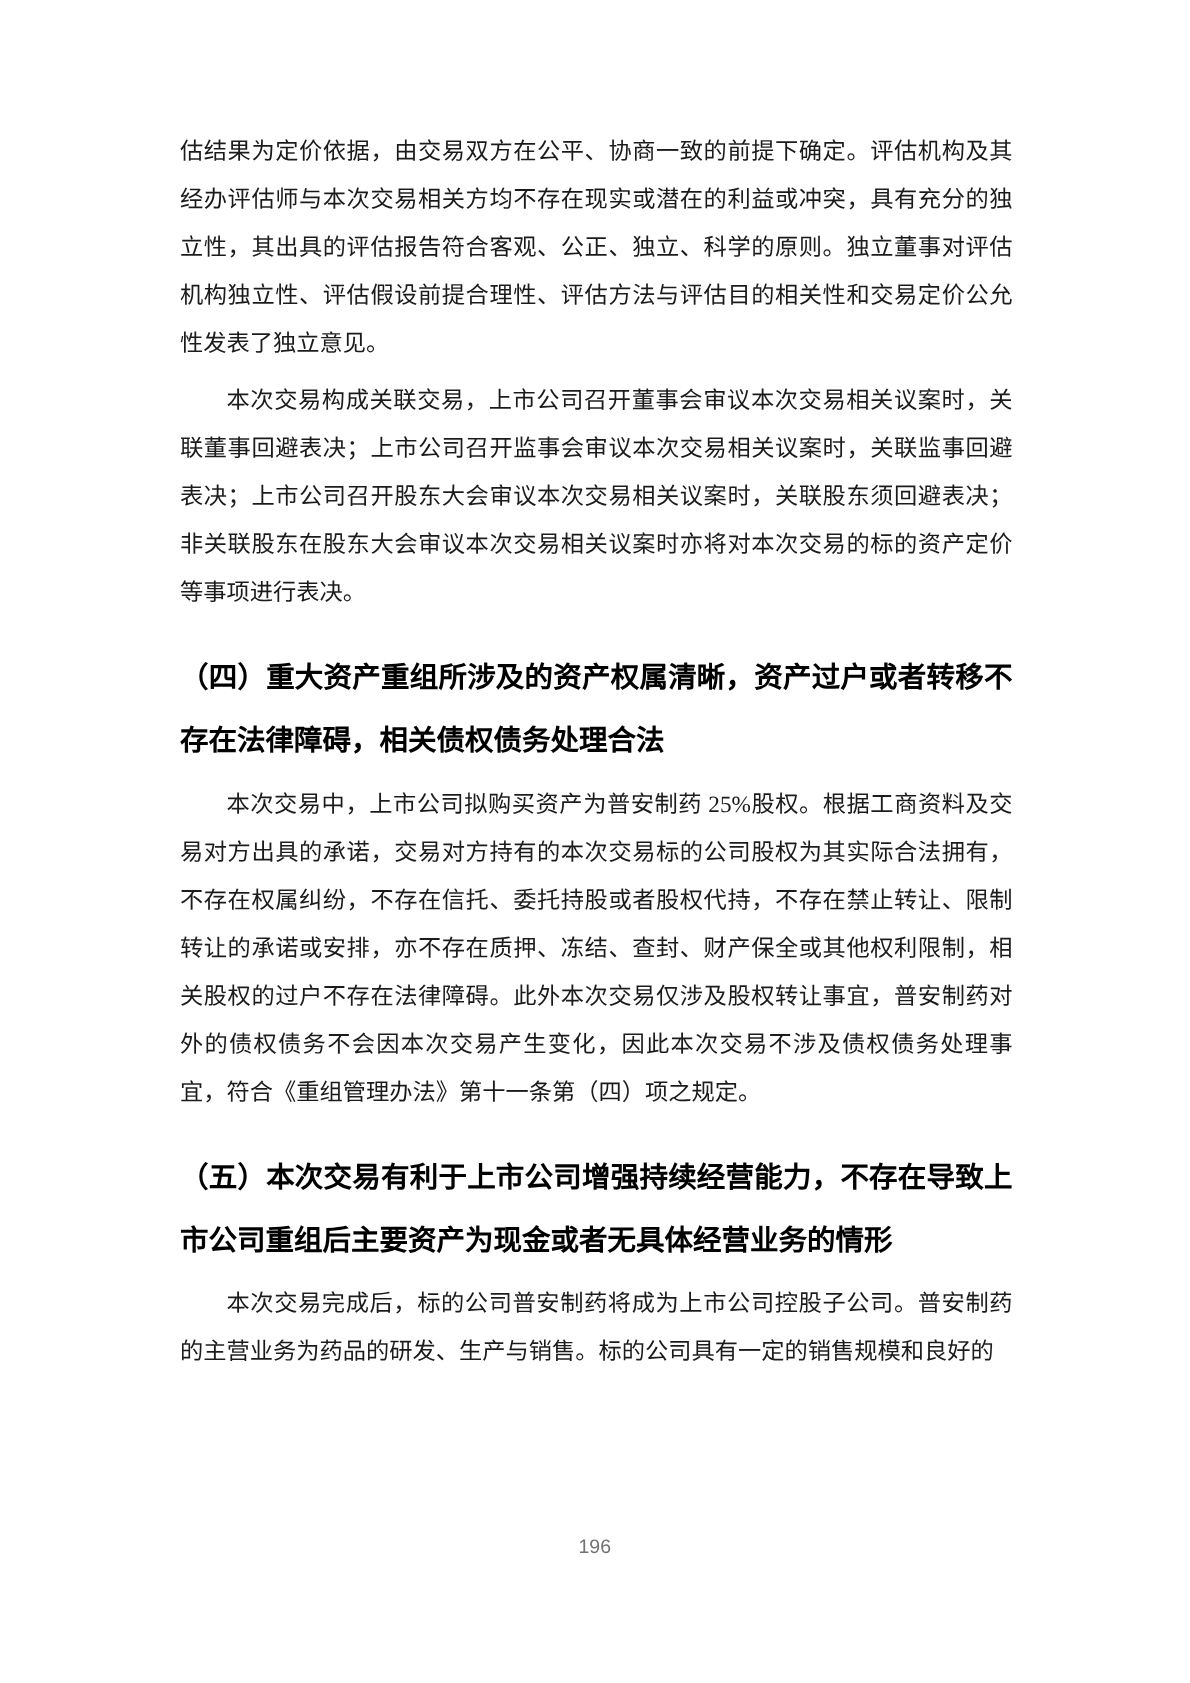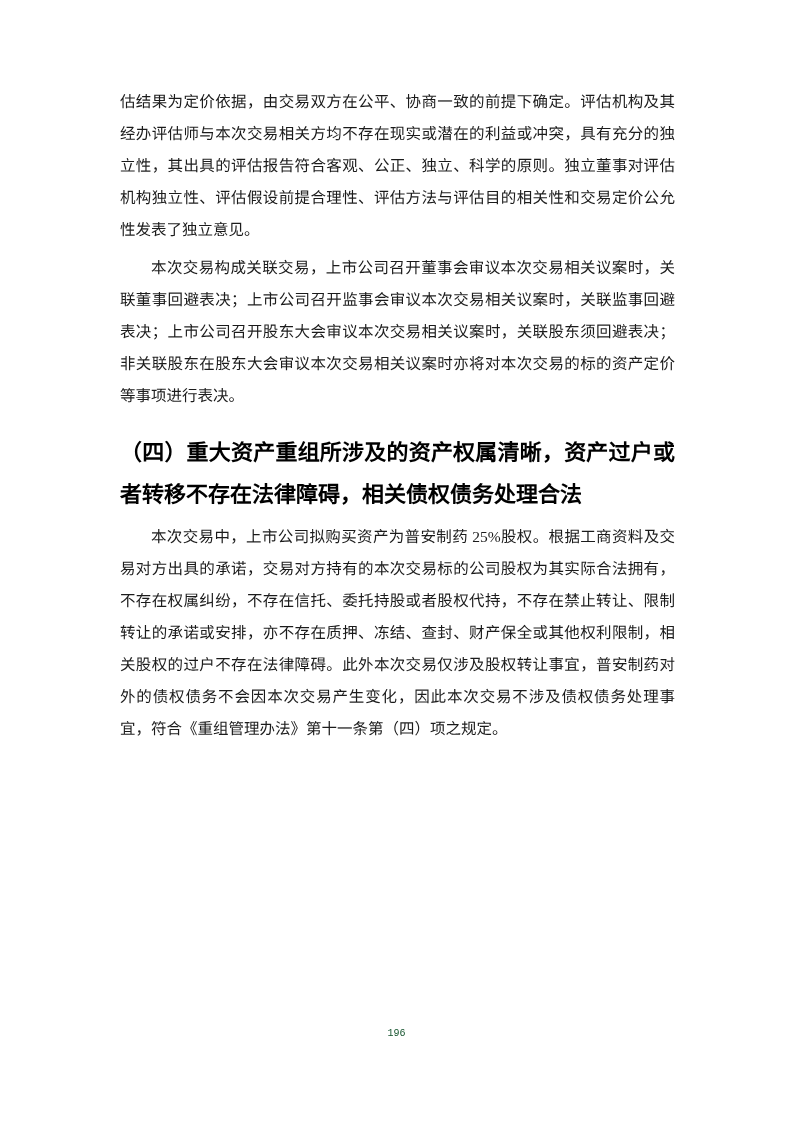--- a/index.html
+++ b/index.html
@@ -27,53 +27,55 @@
     text-justify: inter-ideograph;
     margin: 0 0 6px 0;
     color: #1b1b1b;
   }
   .body-para.indent {
     text-indent: 2em;
   }
   .section-heading {
     font-family: "Liberation Sans", "DejaVu Sans", sans-serif;
     font-weight: bold;
-    font-size: 22px;
+    font-size: 19px;
     line-height: 42px;
     text-align: justify;
     text-justify: inter-ideograph;
     margin: 20px 0 5px 0;
     color: #000000;
   }
   .page-footer {
     position: absolute;
     left: 0;
     right: 0;
     top: 1022px;
     text-align: center;
   }
   .page-number {
-    font-family: Liberation Mono, monospace;
-    font-size: 10px;
-    color: #14532d;
+    font-family: Liberation Sans, sans-serif;
+    font-size: 13px;
+    color: #737373;
   }
 </style>
 </head>
 <body>
 
 <div class="page">
 
   <p class="body-para">估结果为定价依据，由交易双方在公平、协商一致的前提下确定。评估机构及其经办评估师与本次交易相关方均不存在现实或潜在的利益或冲突，具有充分的独立性，其出具的评估报告符合客观、公正、独立、科学的原则。独立董事对评估机构独立性、评估假设前提合理性、评估方法与评估目的相关性和交易定价公允性发表了独立意见。</p>
 
   <p class="body-para indent">本次交易构成关联交易，上市公司召开董事会审议本次交易相关议案时，关联董事回避表决；上市公司召开监事会审议本次交易相关议案时，关联监事回避表决；上市公司召开股东大会审议本次交易相关议案时，关联股东须回避表决；非关联股东在股东大会审议本次交易相关议案时亦将对本次交易的标的资产定价等事项进行表决。</p>
 
 
   <h2 class="section-heading">（四）重大资产重组所涉及的资产权属清晰，资产过户或者转移不存在法律障碍，相关债权债务处理合法</h2>
 
   <p class="body-para indent">本次交易中，上市公司拟购买资产为普安制药 25%股权。根据工商资料及交易对方出具的承诺，交易对方持有的本次交易标的公司股权为其实际合法拥有，不存在权属纠纷，不存在信托、委托持股或者股权代持，不存在禁止转让、限制转让的承诺或安排，亦不存在质押、冻结、查封、财产保全或其他权利限制，相关股权的过户不存在法律障碍。此外本次交易仅涉及股权转让事宜，普安制药对外的债权债务不会因本次交易产生变化，因此本次交易不涉及债权债务处理事宜，符合《重组管理办法》第十一条第（四）项之规定。</p>
 
+  <h2 class="section-heading">（五）本次交易有利于上市公司增强持续经营能力，不存在导致上市公司重组后主要资产为现金或者无具体经营业务的情形</h2>
 
+  <p class="body-para indent">本次交易完成后，标的公司普安制药将成为上市公司控股子公司。普安制药的主营业务为药品的研发、生产与销售。标的公司具有一定的销售规模和良好的</p>
 
   <div class="page-footer">
     <span class="page-number">196</span>
   </div>
 
 </div>
 
 </body></html>

